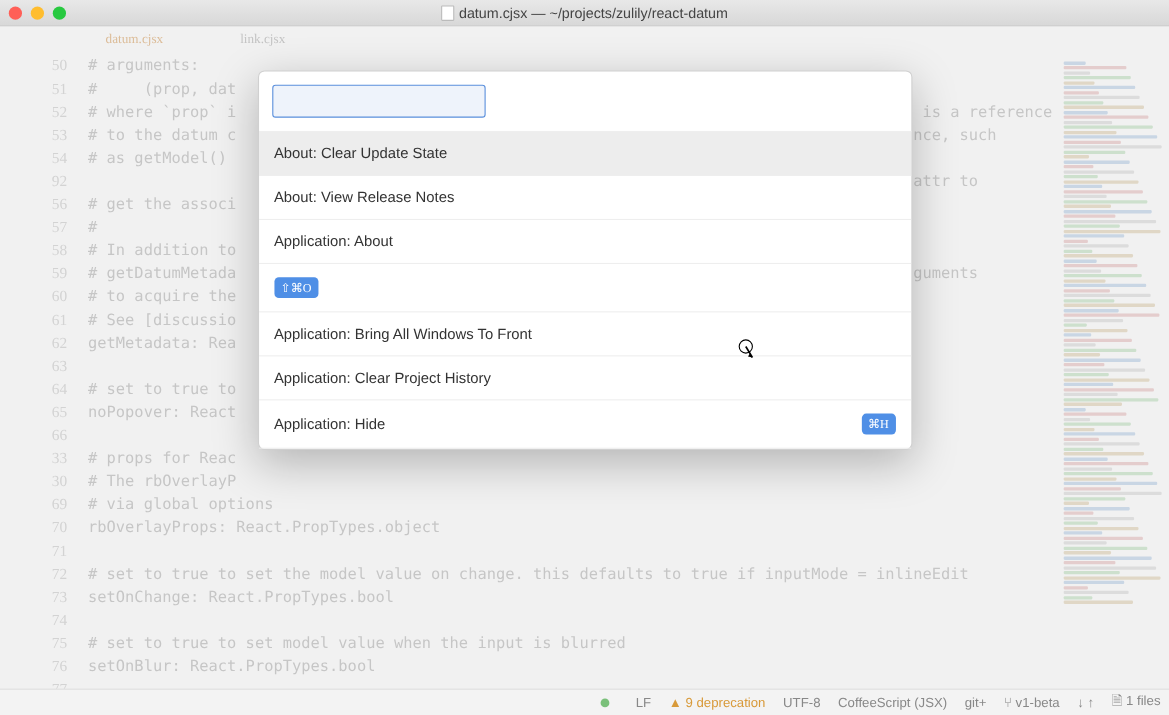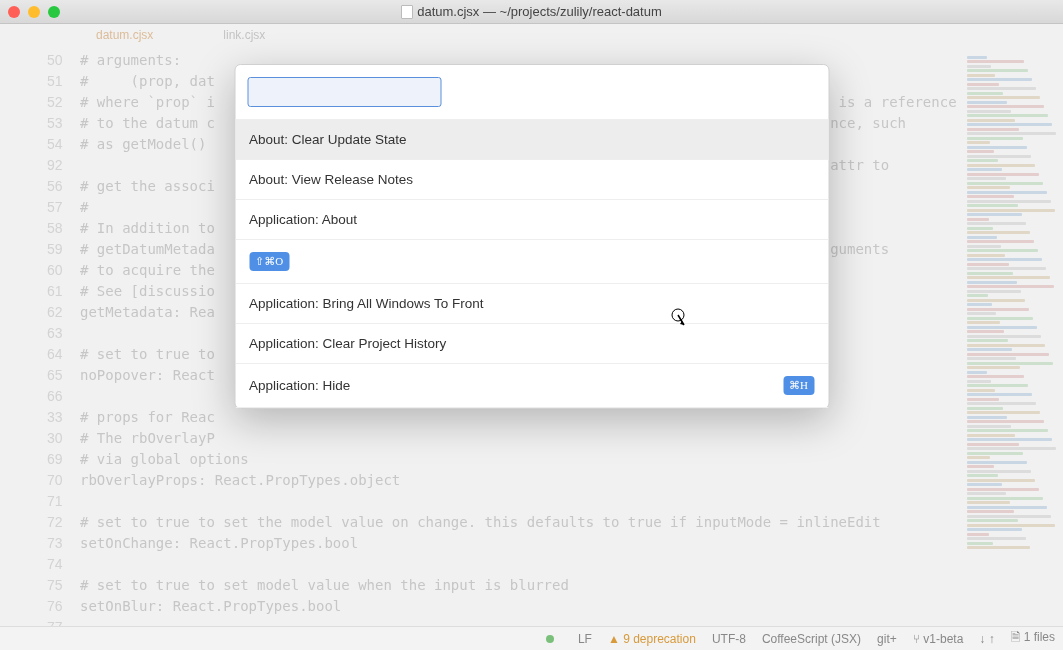--- a/index.html
+++ b/index.html
@@ -11,27 +11,27 @@
   .tl-buttons { display:flex; gap:8px; }
   .tl-dot { width:12px; height:12px; border-radius:50%; }
   .tl-close { background:#ff5f57;}
   .tl-min   { background:#ffbd2e;}
   .tl-max   { background:#28c940;}
   .tl-title { position:absolute; left:0; right:0; text-align:center; font-size:13px; color:#444; display:flex; align-items:center; justify-content:center; gap:4px;}
   .doc-icon{ width:12px;height:14px;background:#fff;border:1px solid #bbb;border-radius:1px;}
 
   
   .tabbar { height:24px; background:#fff; display:flex; padding-left:96px; font-size:12px; color:#999;}
-  .tab { padding:4px 70px 4px 0; }
+  .tab { padding:4px 70px 4px 0;font-family:Liberation Serif, serif; }
   .tab.active { color:#d08a3a; }
 
   
   .editor-wrap { display:flex; height:578px; background:#fff;}
   .gutter { width:80px; padding-top:2px;}
-  .ln { height:21px; line-height:21px; font-size:14px; font-family:Liberation Sans, sans-serif; color:#bcbcbc; text-align:center; padding-right:30px;margin-left:47px;}
+  .ln { height:21px; line-height:21px; font-size:14px; font-family:Liberation Serif, serif; color:#bcbcbc; text-align:center; padding-right:30px;margin-left:47px;}
   .code { flex:1; padding-top:2px; font-family:Menlo,monospace; font-size:14px; line-height:21px; color:#a0a0a0; white-space:pre; position:relative;} 
   .code-line{height:21px;}
 
   
   .dim { position:absolute; inset:24px 0 24px 0; background:rgba(230,230,230,.55); pointer-events:none;}
 
   
   .minimap { width:100px; padding:6px 4px; overflow:hidden;}
   .mm-line{ height:3px; margin:1.5px 0; border-radius:1px; opacity:.6;}
   .mm-a{background:#6b9bd1;} .mm-b{background:#7ac07a;} .mm-c{background:#d17a7a;} .mm-d{background:#c0a060;} .mm-e{background:#b0b0b0;}

